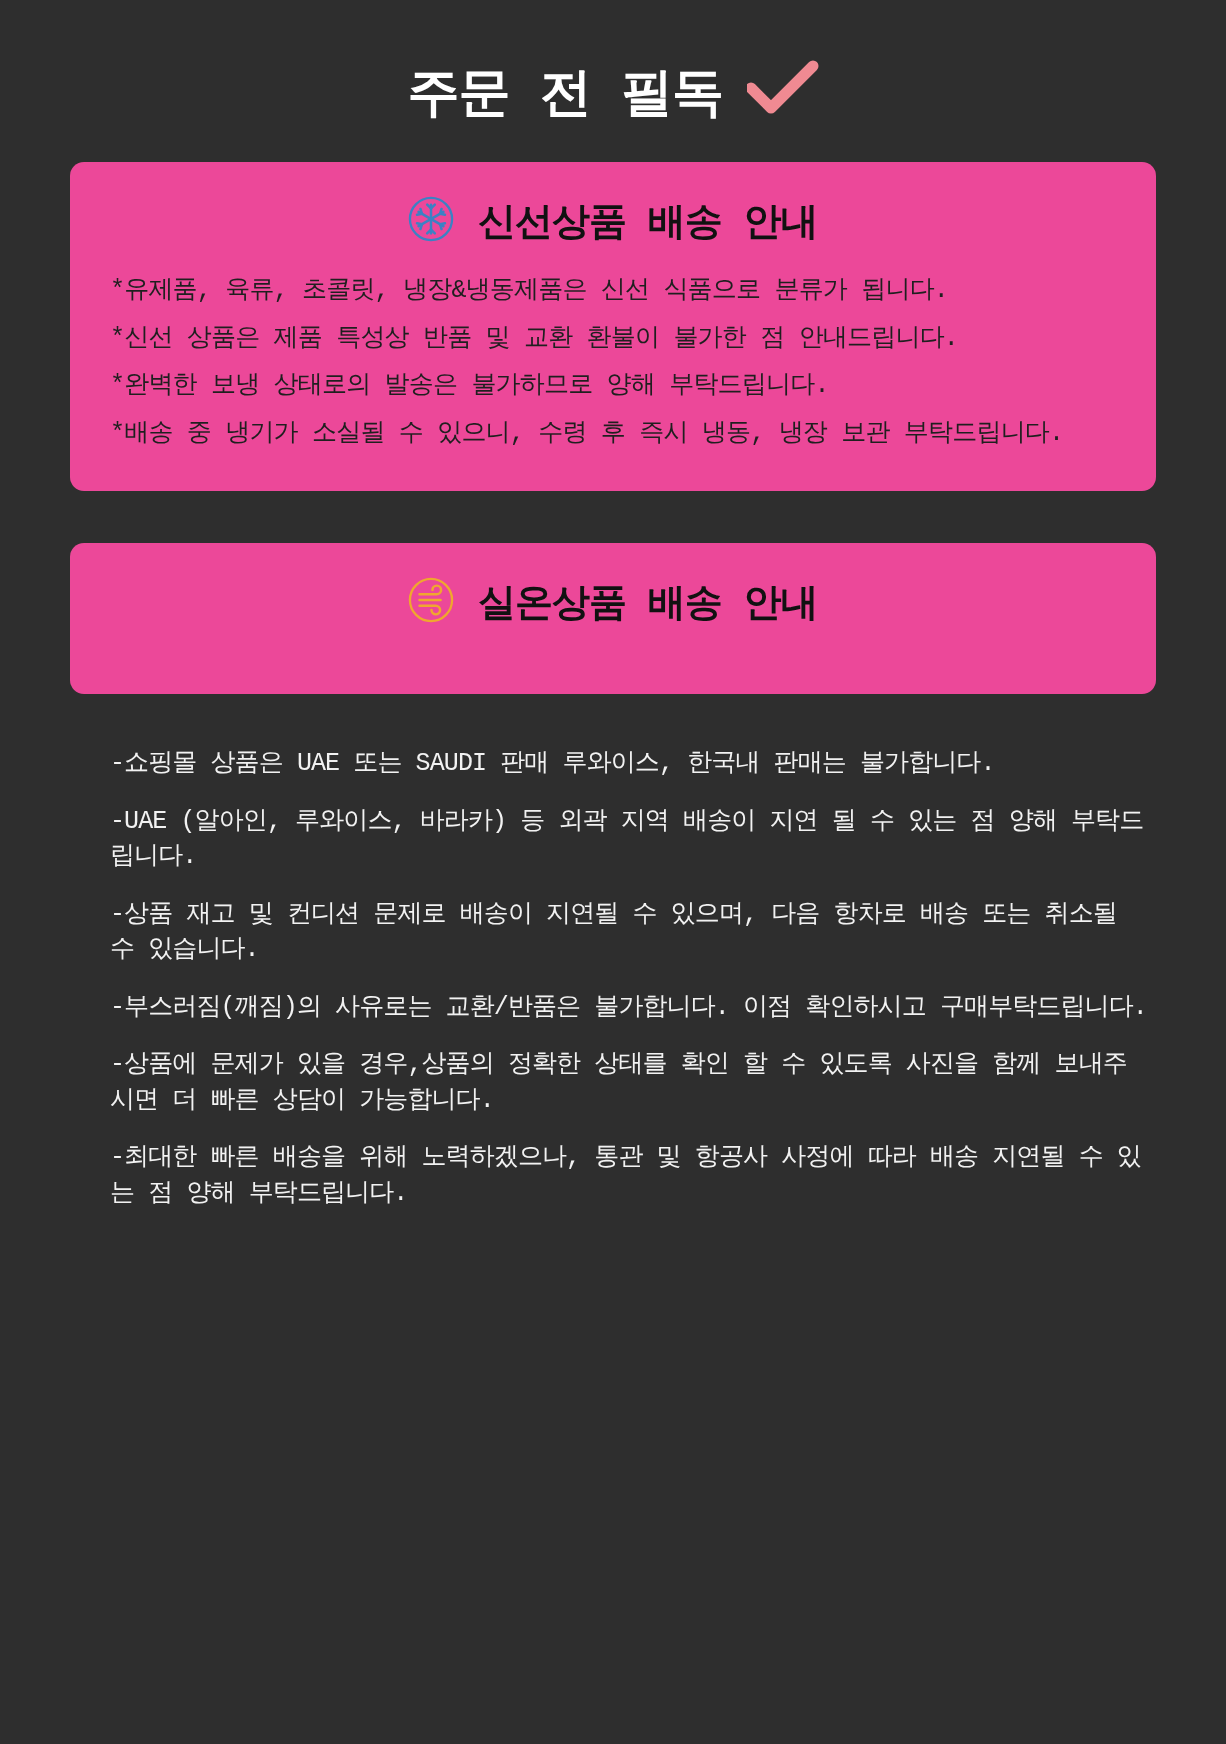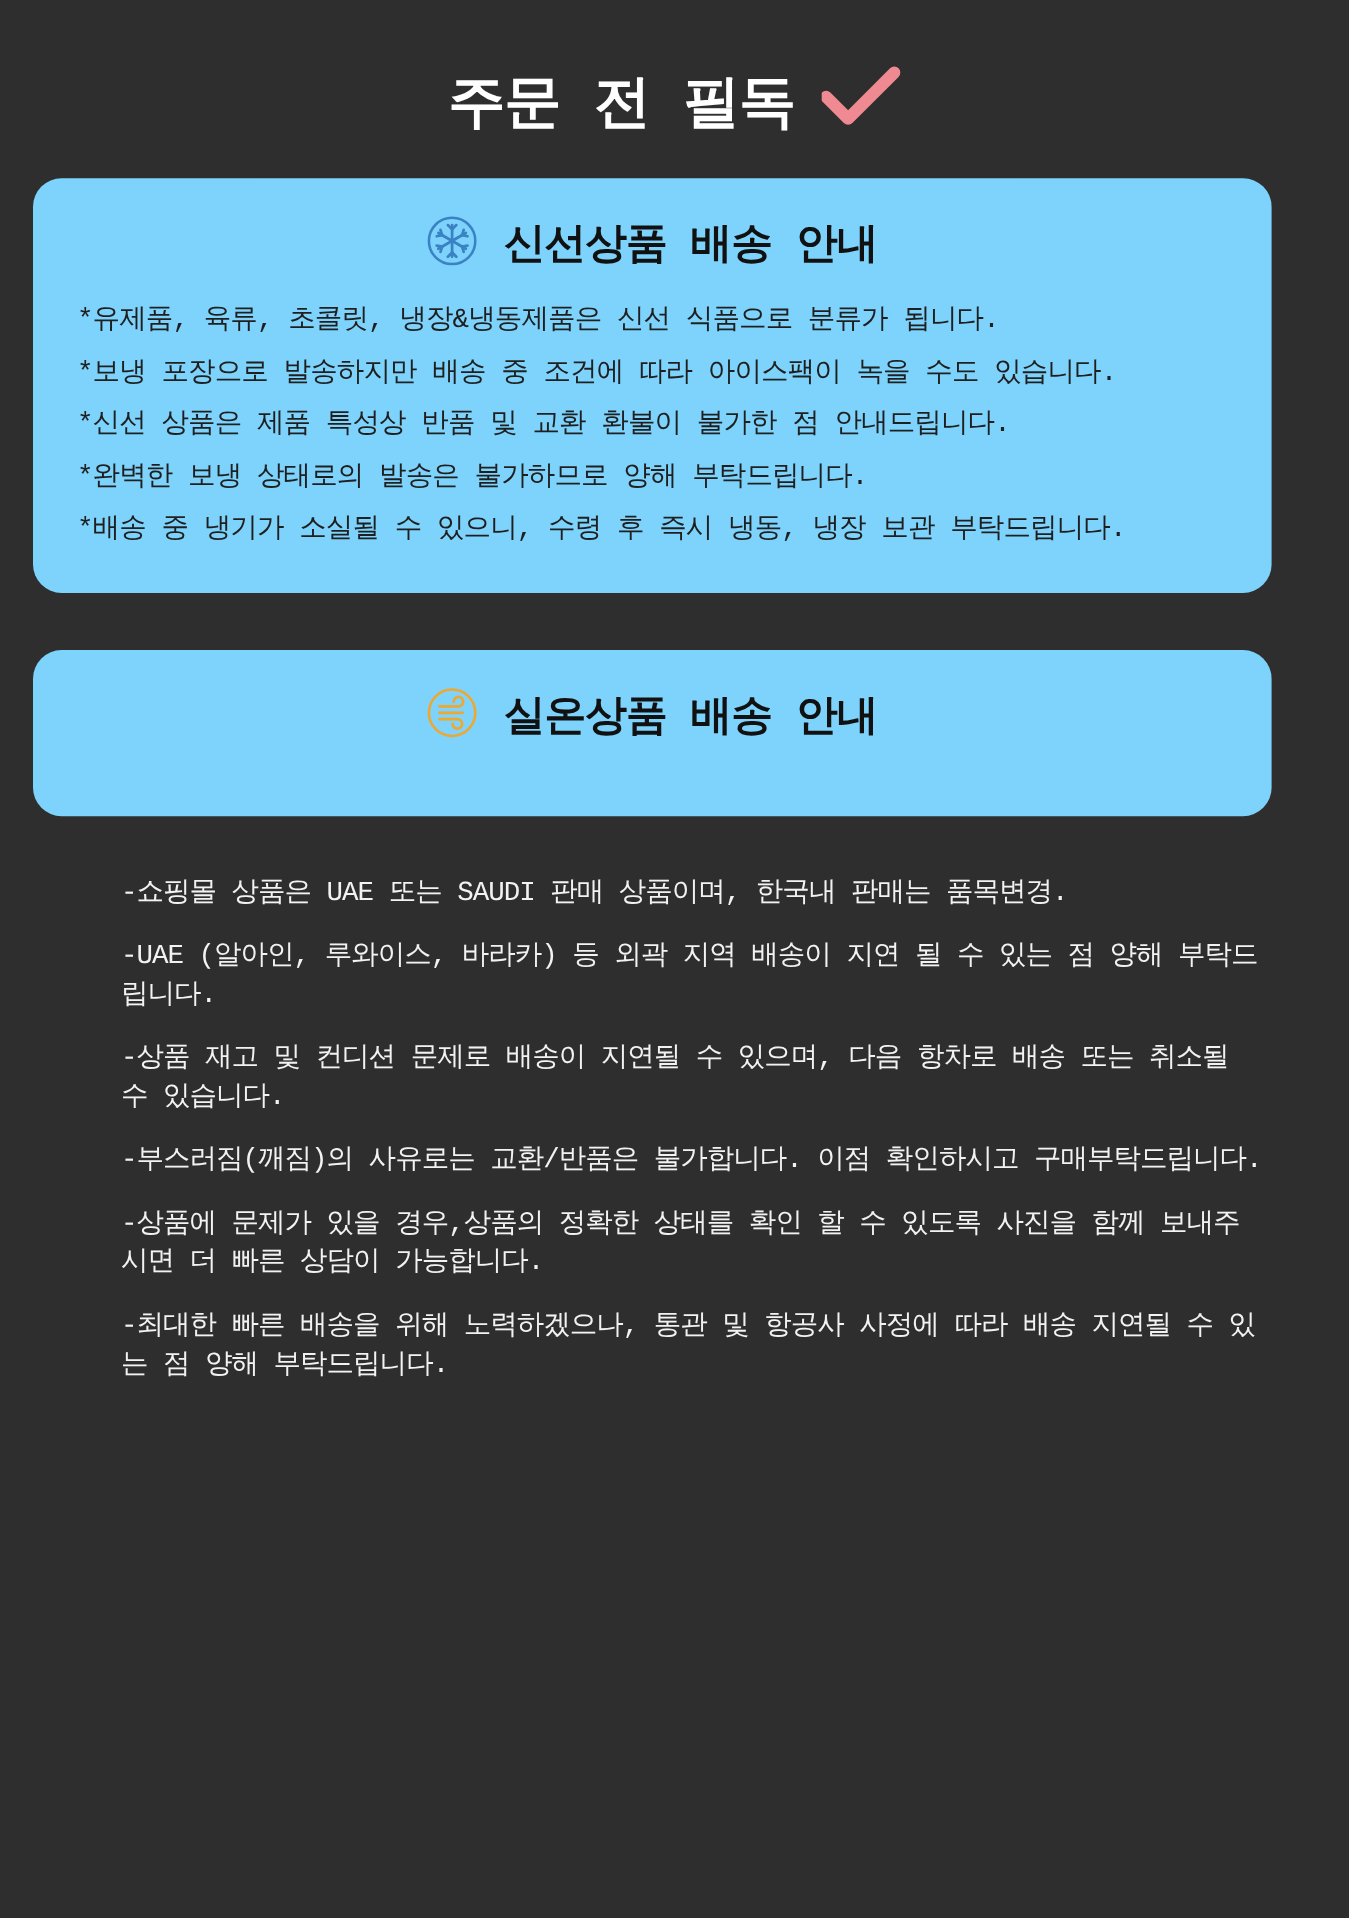--- a/index.html
+++ b/index.html
@@ -37,24 +37,24 @@
   }
   .check-icon {
     display: inline-block;
     vertical-align: middle;
     margin-left: 14px;
     margin-bottom: 6px;
   }
 
   
   .card {
-    background: #7dd3fc;
+    background: #ec4899;
     color: #1b1b1b;
-    border-radius: 26px;
-    margin: 0 70px 52px 30px;
+    border-radius: 14px;
+    margin: 0 70px 52px 70px;
     box-sizing: border-box;
     padding: 34px 40px 40px 40px;
   }
   .card-head {
     text-align: center;
     margin-bottom: 26px;
     white-space: nowrap;
   }
   .card-head .head-icon {
     display: inline-block;
@@ -139,21 +139,20 @@
               <line x1="14.5" y1="29.5" x2="13" y2="34.5"></line>
             <line x1="33.5" y1="18.5" x2="38.6" y2="19.6"></line>
               <line x1="33.5" y1="18.5" x2="35" y2="13.5"></line>
           </g>
         </svg>
       </span>
       <span class="head-text">신선상품 배송 안내</span>
     </div>
     <div class="lines-left">
       <p>*유제품, 육류, 초콜릿, 냉장&amp;냉동제품은 신선 식품으로 분류가 됩니다.</p>
-      <p>*보냉 포장으로 발송하지만 배송 중 조건에 따라 아이스팩이 녹을 수도 있습니다.</p>
       <p>*신선 상품은 제품 특성상 반품 및 교환 환불이 불가한 점 안내드립니다.</p>
       <p>*완벽한 보냉 상태로의 발송은 불가하므로 양해 부탁드립니다.</p>
       <p>*배송 중 냉기가 소실될 수 있으니, 수령 후 즉시 냉동, 냉장 보관 부탁드립니다.</p>
     </div>
   </div>
 
   <div class="card">
     <div class="card-head">
       <span class="head-icon">
         <svg width="46" height="46" viewBox="0 0 48 48" aria-hidden="true">
@@ -165,21 +164,21 @@
           </g>
         </svg>
       </span>
       <span class="head-text">실온상품 배송 안내</span>
     </div>
     <div class="lines-indent">
     </div>
   </div>
 
   <div class="notes">
-    <p>-쇼핑몰 상품은 UAE 또는 SAUDI 판매 상품이며, 한국내 판매는 품목변경.</p>
+    <p>-쇼핑몰 상품은 UAE 또는 SAUDI 판매 루와이스, 한국내 판매는 불가합니다.</p>
     <p>-UAE (알아인, 루와이스, 바라카) 등 외곽 지역 배송이 지연 될 수 있는 점 양해 부탁드립니다.</p>
     <p>-상품 재고 및 컨디션 문제로 배송이 지연될 수 있으며, 다음 항차로 배송 또는 취소될 수 있습니다.</p>
     <p>-부스러짐(깨짐)의 사유로는 교환/반품은 불가합니다. 이점 확인하시고 구매부탁드립니다.</p>
     <p>-상품에 문제가 있을 경우,상품의 정확한 상태를 확인 할 수 있도록 사진을 함께 보내주시면 더 빠른 상담이 가능합니다.</p>
     <p>-최대한 빠른 배송을 위해 노력하겠으나, 통관 및 항공사 사정에 따라 배송 지연될 수 있는 점 양해 부탁드립니다.</p>
   </div>
 
 </div>
 
 </body></html>

